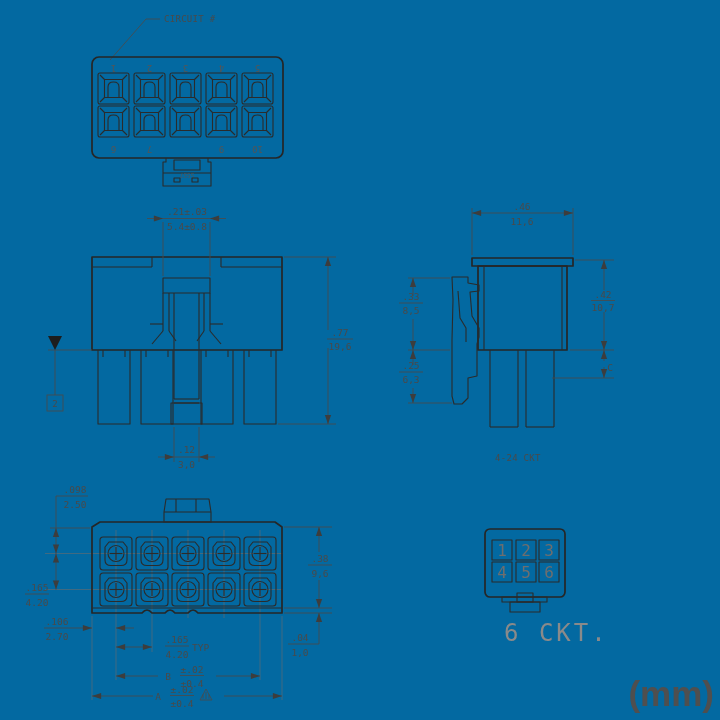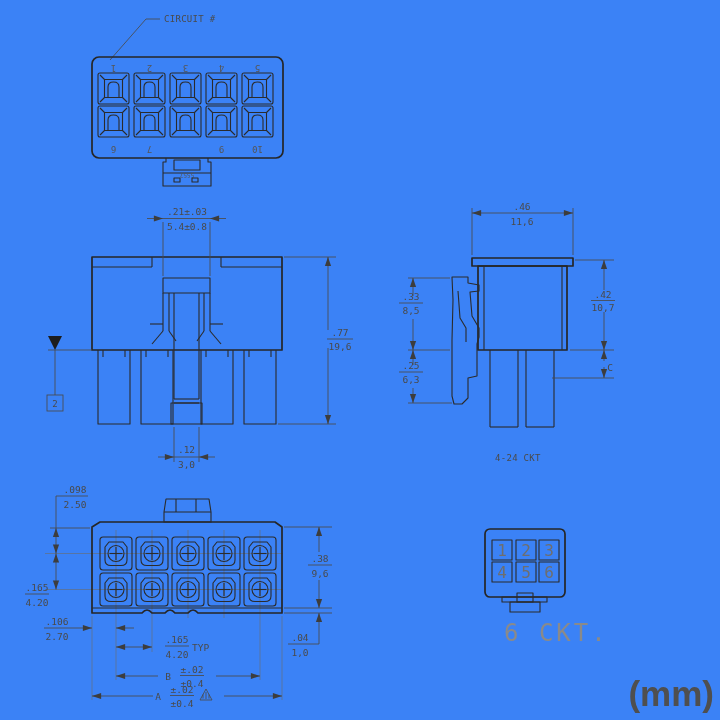--- a/index.html
+++ b/index.html
@@ -1,16 +1,16 @@
 <!DOCTYPE html>
 <html><head>
 <meta charset="utf-8">
 <style>
   html,body{margin:0;padding:0;background:#fff;}
-  .sheet{position:relative;width:720px;height:720px;background:#3b82f6;overflow:hidden;}
+  .sheet{position:relative;width:720px;height:720px;background:#0369a1;overflow:hidden;}
   svg{position:absolute;left:0;top:0;}
   
   .obj{stroke:#262626;stroke-width:1.7;fill:none;stroke-linejoin:round;stroke-linecap:round;}
   .obj2{stroke:#2b2b2b;stroke-width:1.1;fill:none;stroke-linejoin:round;}
   .dim{stroke:#4a4a4a;stroke-width:0.85;fill:none;}
   .cl{stroke:#6b6b6b;stroke-width:0.6;fill:none;}
   
   text{font-family:"DejaVu Sans Mono",monospace;fill:#4a4a4a;}
   .t9{font-size:9.5px;}
   .t8{font-size:9px;letter-spacing:0.3px;}

